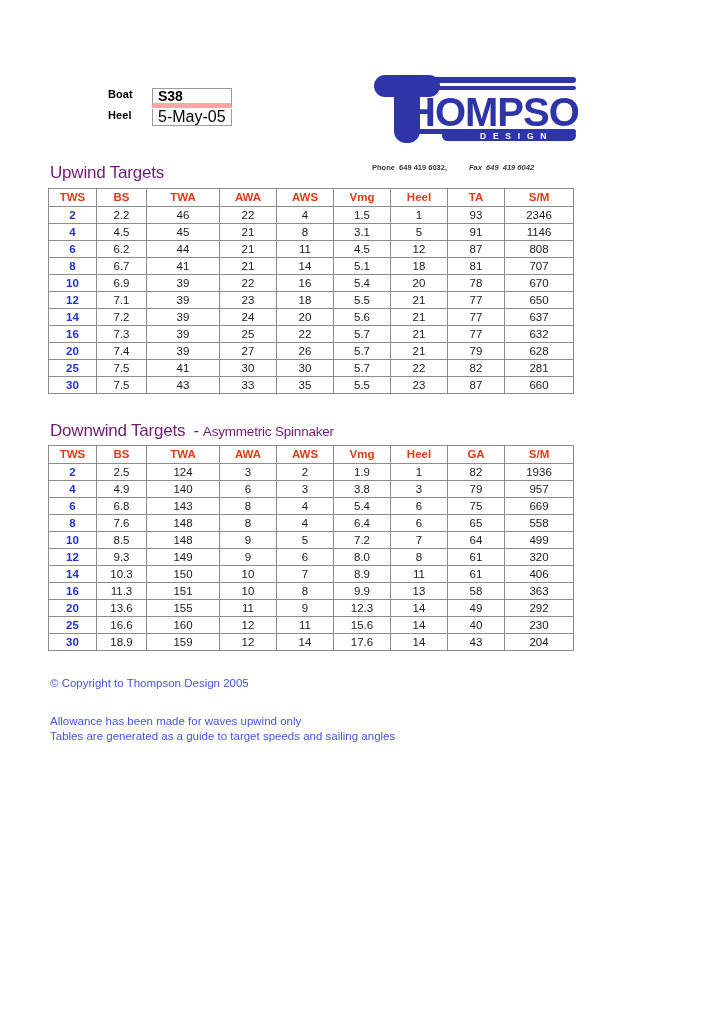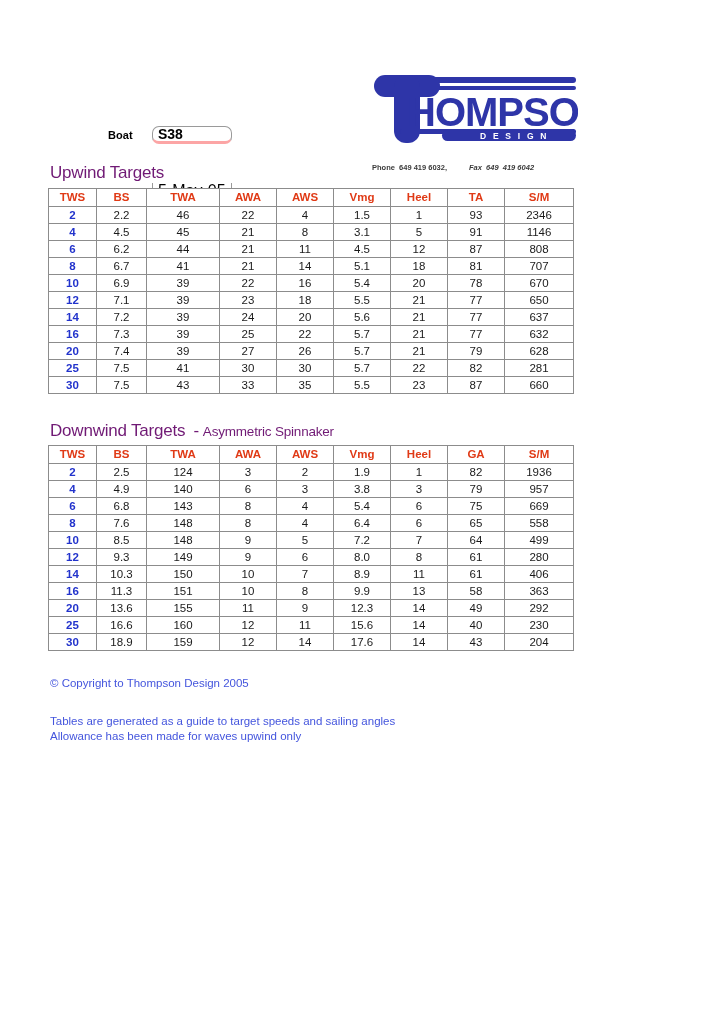--- a/index.html
+++ b/index.html
@@ -24,43 +24,42 @@
     width: 724px;
     height: 170px;
   }
   #boat-date-group {
     position: absolute;
     left: 108px;
     top: 88px;
   }
   .bd-row {
     display: flex;
-    align-items: center;
+    align-items: flex-start;
     height: 21px;
-    margin-top: 36px;
   }
   .bd-label {
     width: 44px;
     font-size: 11px;
     font-weight: bold;
     color: #000;
     display: flex;
     align-items: center;
     letter-spacing: 0.1px;
   }
   .bd-box {
     width: 80px;
     border: 1px solid #9a9a9a;
     display: flex;
     align-items: center;
     padding-left: 5px;
     box-sizing: border-box;
     background: #fff;
   }
-  .bd-box.top { border-bottom: 3px solid #fca5a5; border-radius: 7px; }
+  .bd-box.top { border-bottom: 5px solid #fca5a5; }
   .bd-box.bottom { border-top: none; }
   .bd-value-boat {
     font-size: 14px;
     font-weight: bold;
     line-height: 1;
   }
   .bd-value-date {
     font-size: 16px;
     line-height: 1;
   }
@@ -458,21 +457,21 @@
       </tr>
       <tr>
         <td class="tws-cell">12</td>
         <td>9.3</td>
         <td>149</td>
         <td>9</td>
         <td>6</td>
         <td>8.0</td>
         <td>8</td>
         <td>61</td>
-        <td>280</td>
+        <td>320</td>
       </tr>
       <tr>
         <td class="tws-cell">14</td>
         <td>10.3</td>
         <td>150</td>
         <td>10</td>
         <td>7</td>
         <td>8.9</td>
         <td>11</td>
         <td>61</td>
@@ -520,15 +519,15 @@
         <td>17.6</td>
         <td>14</td>
         <td>43</td>
         <td>204</td>
       </tr>
     </tbody>
 </table>
 
 <div id="footer-notes">
   <div id="copyright-line">© Copyright to Thompson Design 2005</div>
+  <div class="note-line">Allowance has been made for waves upwind only</div>
   <div class="note-line">Tables are generated as a guide to target speeds and sailing angles</div>
-  <div class="note-line">Allowance has been made for waves upwind only</div>
 </div>
 
 </body></html>

